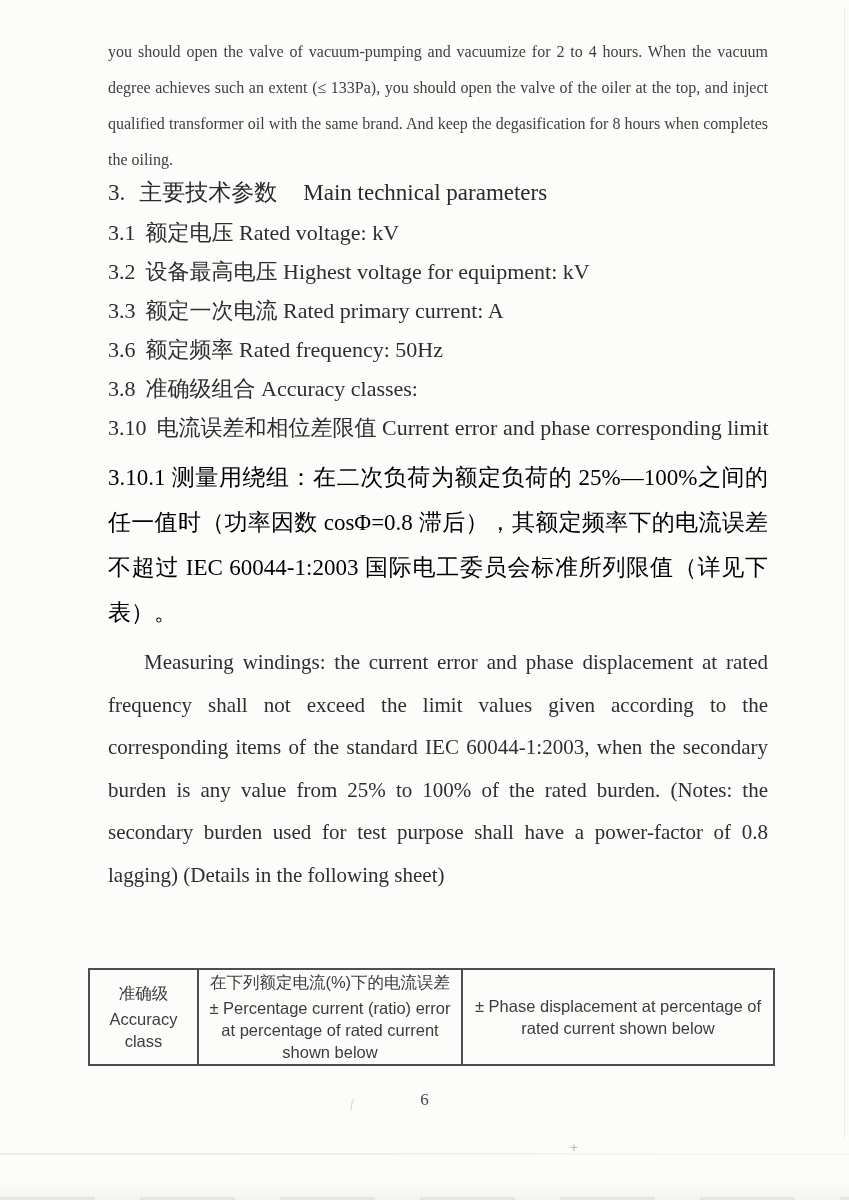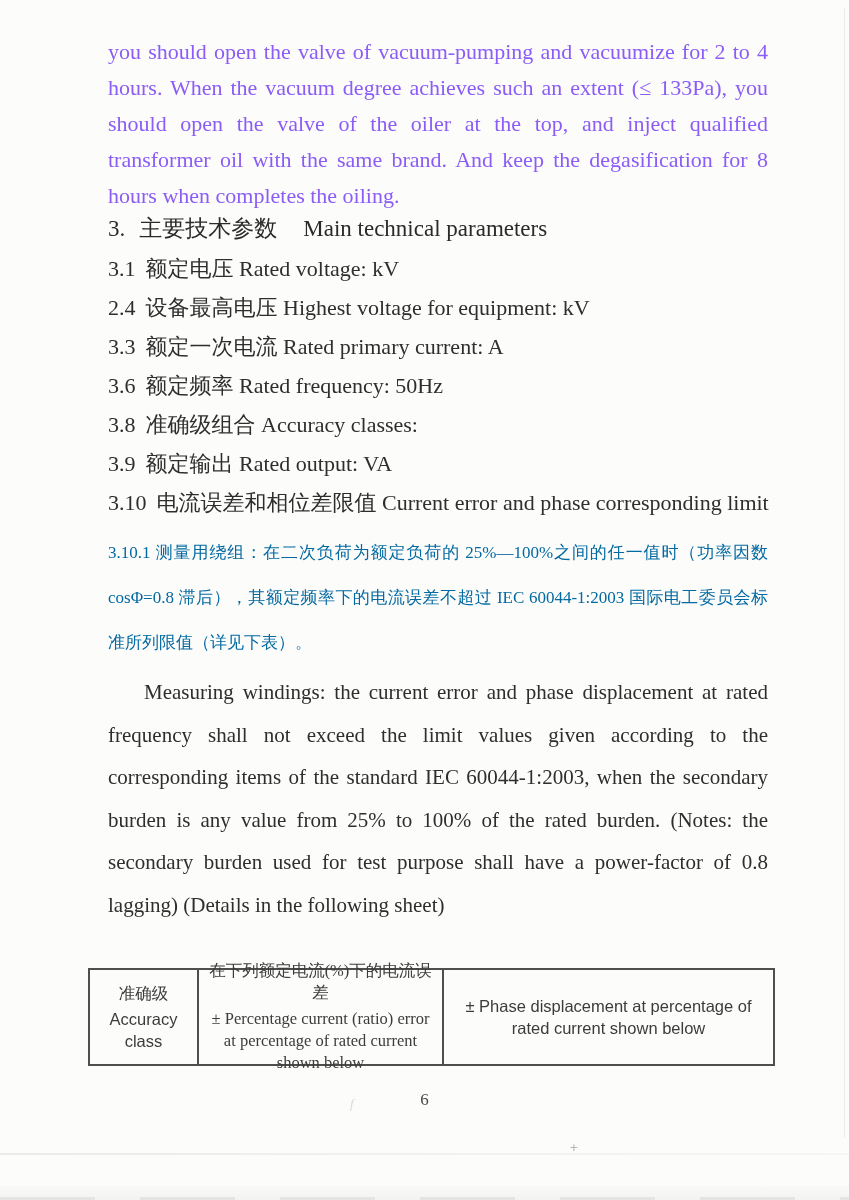--- a/index.html
+++ b/index.html
@@ -11,48 +11,48 @@
     overflow:hidden;
     color:#2b2b2b;
     font-family:"Liberation Serif","DejaVu Serif",serif;
   }
   .content {
     position:absolute;
     left:108px; top:34px;
     width:660px;
   }
   .para {
-    font-size:22px;
+    font-size:16px;
     line-height:36px;
     text-align:justify;
-    color:#8b5cf6;
+    color:#404040;
   }
   .heading {
     font-size:23px;
     line-height:30px;
     color:#2a2a2a;
     white-space:nowrap;
   }
   .heading .zh { margin-left:14px; }
   .heading .en { margin-left:26px; }
   .spec-list { margin-top:12px; }
   .spec-item {
     font-size:22px;
     line-height:26px;
     margin-bottom:13px;
     color:#2e2e2e;
     white-space:nowrap;
   }
   .spec-item .num { margin-right:10px; }
   .clause {
     margin-top:14px;
-    font-size:17px;
+    font-size:23px;
     line-height:45px;
     text-align:justify;
-    color:#0369a1;
+    color:#000000;
   }
   .measuring {
     margin-top:6px;
     font-size:21px;
     line-height:42.5px;
     text-align:justify;
     text-indent:36px;
     color:#2e2e2e;
   }
   .acc-table {
@@ -70,21 +70,21 @@
     flex-direction:column;
     justify-content:center;
     align-items:center;
     text-align:center;
     padding:4px 6px;
     font-size:16.5px;
     line-height:22px;
   }
   .acc-cell + .acc-cell { border-left:2px solid #4e4e4e; }
   .acc-cell.c1 { width:107px; }
-  .acc-cell.c2 { width:245px;font-family:Liberation Serif, serif; }
+  .acc-cell.c2 { width:264px; }
   .acc-cell.c3 { flex:1; }
   .acc-cell .zh { margin-bottom:4px; }
   .page-number {
     position:absolute;
     left:0; right:0;
     top:1090px;
     text-align:center;
     font-size:17px;
     color:#4a4a4a;
   }
@@ -128,33 +128,30 @@
 
     <div class="heading">
       <span>3.</span><span class="zh">主要技术参数</span><span class="en">Main technical parameters</span>
     </div>
 
     <div class="spec-list">
       <div class="spec-item">
         <span class="num">3.1</span><span>额定电压 Rated voltage: kV</span>
       </div>
       <div class="spec-item">
-        <span class="num">2.4</span><span>设备最高电压 Highest voltage for equipment: kV</span>
+        <span class="num">3.2</span><span>设备最高电压 Highest voltage for equipment: kV</span>
       </div>
       <div class="spec-item">
         <span class="num">3.3</span><span>额定一次电流  Rated primary current: A</span>
       </div>
       <div class="spec-item">
         <span class="num">3.6</span><span>额定频率  Rated frequency: 50Hz</span>
       </div>
       <div class="spec-item">
         <span class="num">3.8</span><span>准确级组合  Accuracy classes:</span>
-      </div>
-      <div class="spec-item">
-        <span class="num">3.9</span><span>额定输出 Rated output: VA</span>
       </div>
       <div class="spec-item">
         <span class="num">3.10</span><span>电流误差和相位差限值 Current error and phase corresponding limit</span>
       </div>
     </div>
 
     <p class="clause">3.10.1 测量用绕组：在二次负荷为额定负荷的 25%—100%之间的任一值时（功率因数 cosΦ=0.8 滞后），其额定频率下的电流误差不超过 IEC 60044-1:2003 国际电工委员会标准所列限值（详见下表）。</p>
 
     <p class="measuring">Measuring windings: the current error and phase displacement at rated frequency shall not exceed the limit values given according to the corresponding items of the standard IEC 60044-1:2003, when the secondary burden is any value from 25% to 100% of the rated burden. (Notes: the secondary burden used for test purpose shall have a power-factor of 0.8 lagging) (Details in the following sheet)</p>
 

